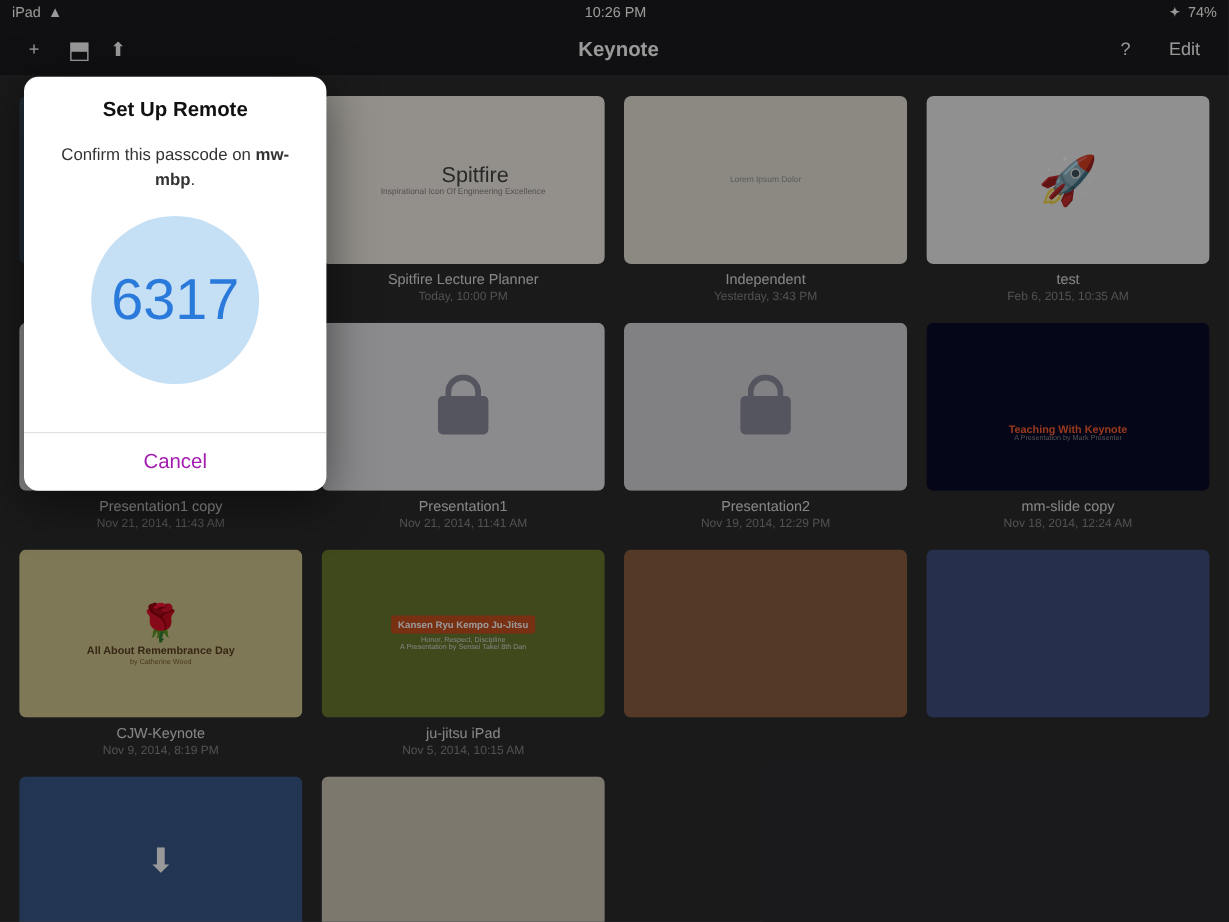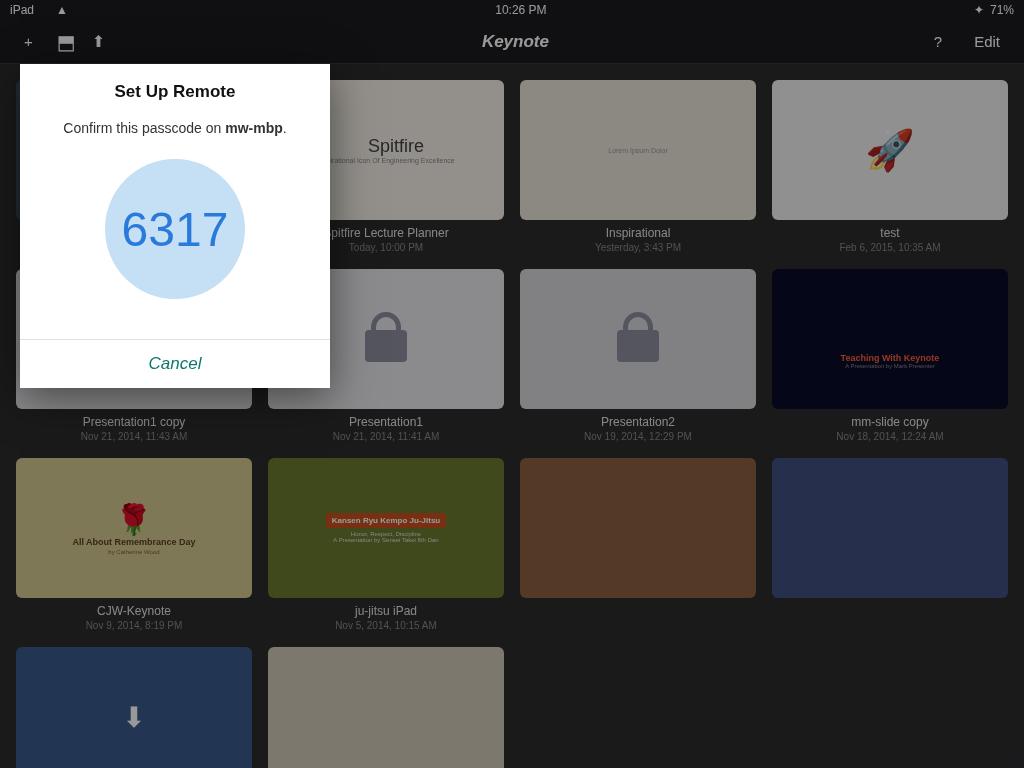--- a/index.html
+++ b/index.html
@@ -17,35 +17,35 @@
       height: 20px;
       background: #1c1c1e;
       display: flex;
       align-items: center;
       justify-content: space-between;
       padding: 0 10px;
       color: white;
       font-size: 12px;
       font-weight: 500;
     }
-    .status-left { display: flex; align-items: center; gap: 22px; }
+    .status-left { display: flex; align-items: center; gap: 6px; }
     .status-right { display: flex; align-items: center; gap: 6px; }
 
     
     .nav-bar {
       height: 44px;
       background: #1c1c1e;
       display: flex;
       align-items: center;
       justify-content: space-between;
       padding: 0 16px;
       border-bottom: 1px solid #3a3a3c;
     }
     .nav-left { display: flex; align-items: center; gap: 16px; }
-    .nav-title { color: white; font-size: 17px; font-weight: 600; font-style: italic; }
+    .nav-title { color: white; font-size: 17px; font-weight: 600; }
     .nav-right { display: flex; align-items: center; gap: 16px; }
     .nav-btn {
       color: white;
       font-size: 15px;
       cursor: pointer;
       background: none;
       border: none;
       padding: 4px 8px;
     }
     .nav-icon {
@@ -188,22 +188,22 @@
       background: rgba(0,0,0,0.4);
       display: flex;
       align-items: flex-start;
       justify-content: flex-start;
       padding: 64px 0 0 20px;
       z-index: 100;
     }
 
     .modal {
       background: white;
-      border-radius: 0;
-      width: 310px;
+      border-radius: 12px;
+      width: 252px;
       overflow: hidden;
       box-shadow: 0 10px 40px rgba(0,0,0,0.5);
     }
 
     .modal-title {
       text-align: center;
       font-size: 17px;
       font-weight: 600;
       color: #111;
       padding: 18px 20px 8px;
@@ -243,41 +243,40 @@
     .modal-divider {
       height: 1px;
       background: #e0e0e0;
     }
 
     .modal-cancel {
       display: block;
       width: 100%;
       padding: 14px;
       text-align: center;
-      color: #0f766e;
+      color: #a21caf;
       font-size: 17px;
       font-weight: 400;
       background: none;
       border: none;
       cursor: pointer;
-      font-style: italic;
     }
   </style>
 </head>
 <body>
 
 <div class="status-bar">
   <div class="status-left">
     <span>iPad</span>
     <span>▲</span>
   </div>
   <div>10:26 PM</div>
   <div class="status-right">
     <span>✦</span>
-    <span>71%</span>
+    <span>74%</span>
   </div>
 </div>
 
 <div class="nav-bar">
   <div class="nav-left">
     <button class="nav-btn">+</button>
     <span class="nav-icon">⬒</span>
     <span class="nav-icon" style="font-size:16px;">⬆</span>
   </div>
   <div class="nav-title">Keynote</div>
@@ -308,21 +307,21 @@
       </div>
       <div class="thumb-label">Spitfire Lecture Planner</div>
       <div class="thumb-date">Today, 10:00 PM</div>
     </div>
     <div class="grid-item">
       <div class="thumbnail">
         <div class="thumb-plain" style="width: 100%; height: 100%; display: flex; align-items: center; justify-content: center;">
           <div class="pt" style="padding:10px;color:#999;font-size:7px;">Lorem Ipsum Dolor</div>
         </div>
       </div>
-      <div class="thumb-label">Inspirational</div>
+      <div class="thumb-label">Independent</div>
       <div class="thumb-date">Yesterday, 3:43 PM</div>
     </div>
     <div class="grid-item">
       <div class="thumbnail">
         <div class="thumb-rocket" style="width: 100%; height: 100%; display: flex; align-items: center; justify-content: center;">
           <div class="emoji">🚀</div>
         </div>
       </div>
       <div class="thumb-label">test</div>
       <div class="thumb-date">Feb 6, 2015, 10:35 AM</div>

